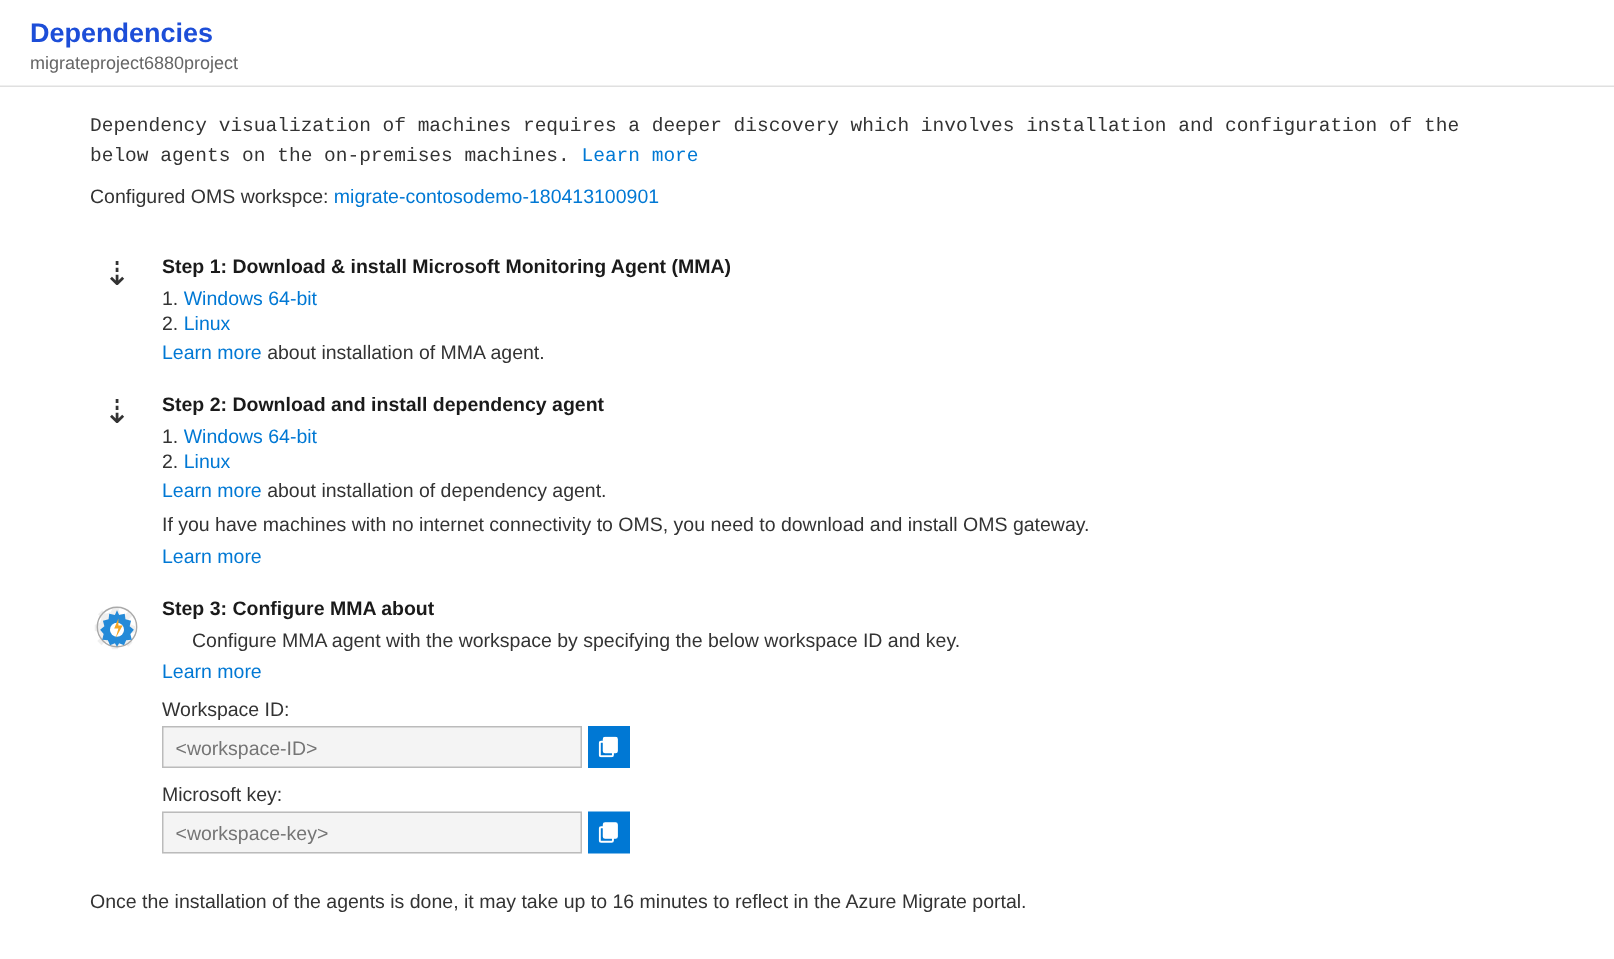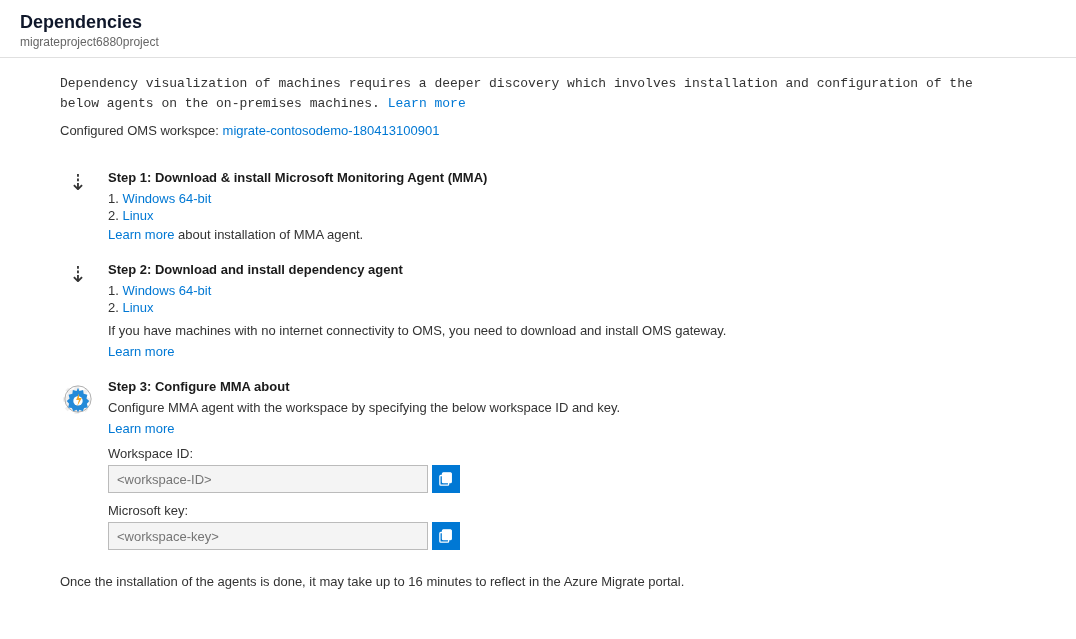--- a/index.html
+++ b/index.html
@@ -9,21 +9,21 @@
       color: #333;
       background: #fff;
     }
     .page-header {
       padding: 12px 20px 8px 20px;
       border-bottom: 1px solid #e0e0e0;
     }
     .page-title {
       font-size: 18px;
       font-weight: 600;
-      color: #0f172a;
+      color: #1d4ed8;
     }
     .page-subtitle {
       font-size: 12px;
       color: #666;
       margin-top: 2px;
     }
     .content {
       padding: 16px 60px 20px 60px;
       max-width: 1076px;
     }
@@ -96,34 +96,35 @@
     .notice-text {
       font-size: 13px;
       color: #333;
       margin-bottom: 6px;
       margin-top: 8px;
     }
     .step3-desc {
       font-size: 13px;
       color: #333;
       margin-bottom: 6px;
+      margin-left: 20px;
     }
     .field-label {
       font-size: 13px;
       color: #333;
       margin-bottom: 4px;
       margin-top: 10px;
     }
     .input-row {
       display: flex;
       align-items: center;
       margin-bottom: 4px;
     }
     .text-input {
-      width: 320px;
+      width: 280px;
       height: 28px;
       border: 1px solid #bbb;
       background: #f4f4f4;
       padding: 0 8px;
       font-size: 13px;
       color: #555;
       outline: none;
     }
     .copy-btn {
       width: 28px;
@@ -201,20 +202,24 @@
       <ul class="step-list">
         <li>
           <span>1.</span>
           <a class="link">Windows 64-bit</a>
         </li>
         <li>
           <span>2.</span>
           <a class="link">Linux</a>
         </li>
       </ul>
+      <p class="learn-more-line">
+        <a class="link">Learn more</a>
+        <span>about installation of dependency agent.</span>
+      </p>
       <p class="notice-text">If you have machines with no internet connectivity to OMS, you need to download and install OMS gateway.</p>
       <a class="link">Learn more</a>
     </div>
   </div>
 
   <div class="step-section">
     <div class="step-icon gear-icon-wrap">
 
       <svg class="gear-svg" viewBox="0 0 32 32" xmlns="http://www.w3.org/2000/svg">
 

